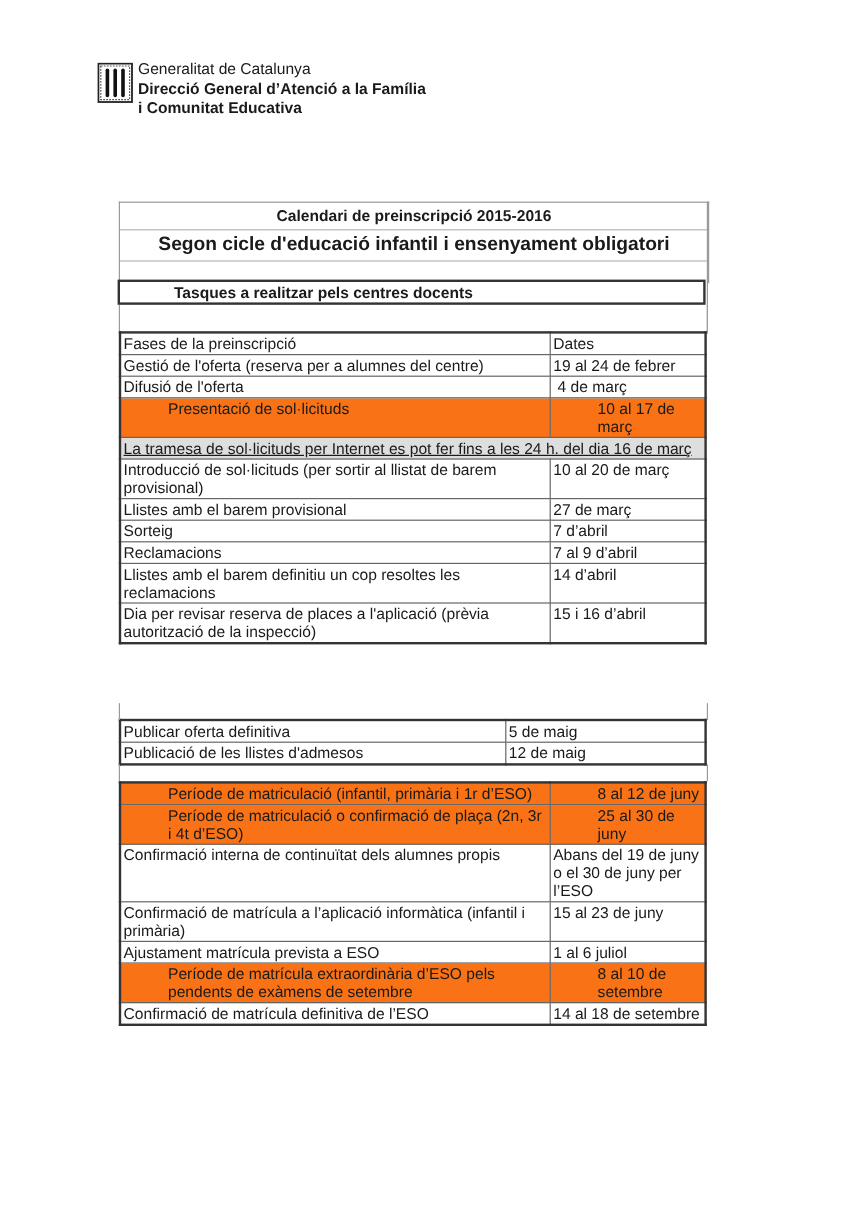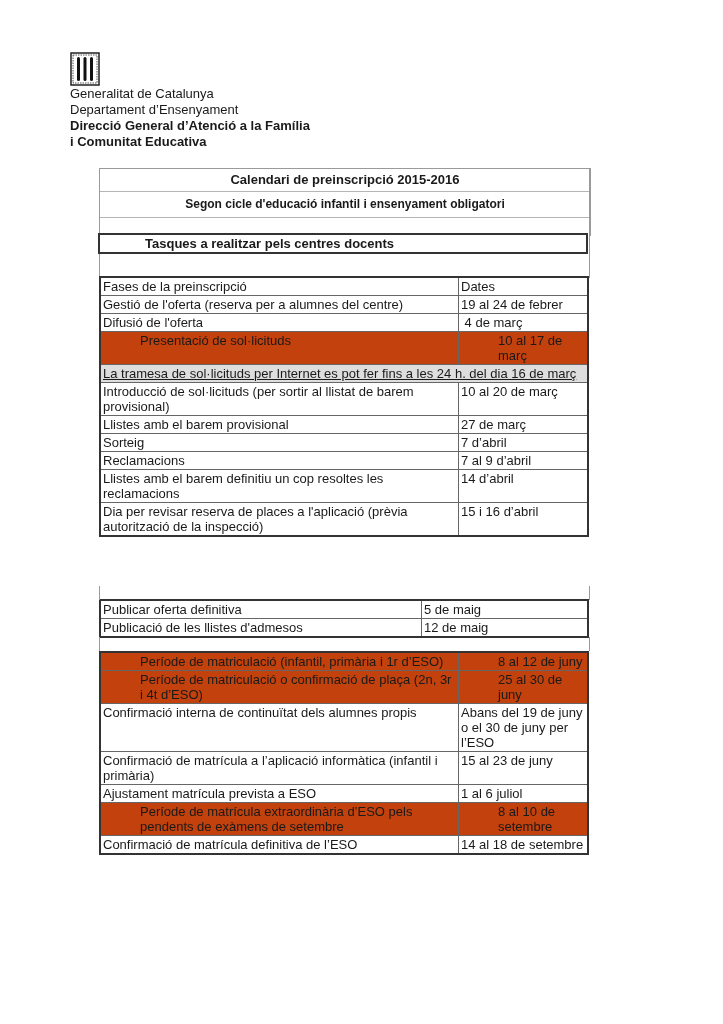--- a/index.html
+++ b/index.html
@@ -1,69 +1,68 @@
 <!DOCTYPE html>
 <html><head>
 <meta charset="utf-8">
 <style>
   html, body { margin: 0; padding: 0; }
   body {
     width: 723px; height: 1024px; background: #ffffff;
     position: relative; overflow: hidden;
     font-family: "Liberation Sans", sans-serif; color: #1a1a1a;
   }
-  .header { position: absolute; left: 70px; top: 50px; display: flex; flex-direction: column; }
+  .header { position: absolute; left: 81px; top: 50px; display: flex; }
   .logo { width: 30px; height: 34px; margin-right: 4px; margin-top: 2px; }
   .hdr-lines { font-size: 13px; line-height: 16px; }
   .hdr-lines .b { font-weight: bold; }
 
   .titlebox {
     position: absolute; left: 99px; top: 168px; width: 490px;
     border: 1px solid #9a9a9a; border-bottom: none;
   }
   .titlebox .t1, .titlebox .t2 {
     text-align: center; font-weight: bold; border-bottom: 1px solid #b5b5b5;
   }
   .titlebox .t1 { font-size: 13px; height: 22px; line-height: 22px; }
-  .titlebox .t2 { font-size: 12px; height: 25px; line-height: 24px; }
+  .titlebox .t2 { font-size: 16px; height: 25px; line-height: 24px; }
   .titlebox .gap { height: 18px; }
 
   .taskbox {
     position: absolute; left: 98px; top: 233px; width: 490px; height: 21px;
     border: 2px solid #333; box-sizing: border-box;
     font-weight: bold; font-size: 13px; line-height: 17px; padding-left: 45px;
   }
   .side { position: absolute; border-left: 1px solid #9a9a9a; }
 
   table.t {
     position: absolute; left: 99px; border-collapse: collapse;
     width: 490px; font-size: 13px; line-height: 15px;
     border: 2px solid #333;
   }
   table.t td {
     border: 1px solid #666; padding: 1px 2px 1px 2px; vertical-align: top;
   }
   table.t td.c1 { width: 316px; }
-  table.t tr.shade td { background: #c2410c; padding-left: 39px; }
+  table.t tr.shade td { background: #f97316; padding-left: 39px; }
   table.t td.full { background: #dedede; text-decoration: underline; }
 </style>
 </head>
 <body>
 
 <div class="header">
   <svg class="logo" viewBox="0 0 30 34">
     <rect x="1" y="1" width="28" height="32" fill="none" stroke="#222" stroke-width="1.5"></rect>
     <rect x="3" y="3" width="24" height="28" fill="none" stroke="#555" stroke-width="1" stroke-dasharray="1.5 1"></rect>
     <rect x="7" y="5" width="3" height="24" rx="1.5" fill="#111"></rect>
     <rect x="13.5" y="5" width="3" height="24" rx="1.5" fill="#111"></rect>
     <rect x="20" y="5" width="3" height="24" rx="1.5" fill="#111"></rect>
   </svg>
   <div class="hdr-lines">
     <div>Generalitat de Catalunya</div>
-    <div>Departament d’Ensenyament</div>
     <div class="b">Direcció General d’Atenció a la Família</div>
     <div class="b">i Comunitat Educativa</div>
   </div>
 </div>
 
 <div class="titlebox">
   <div class="t1">Calendari de preinscripció 2015-2016</div>
   <div class="t2">Segon cicle d'educació infantil i ensenyament obligatori</div>
   <div class="gap"></div>
 </div>

